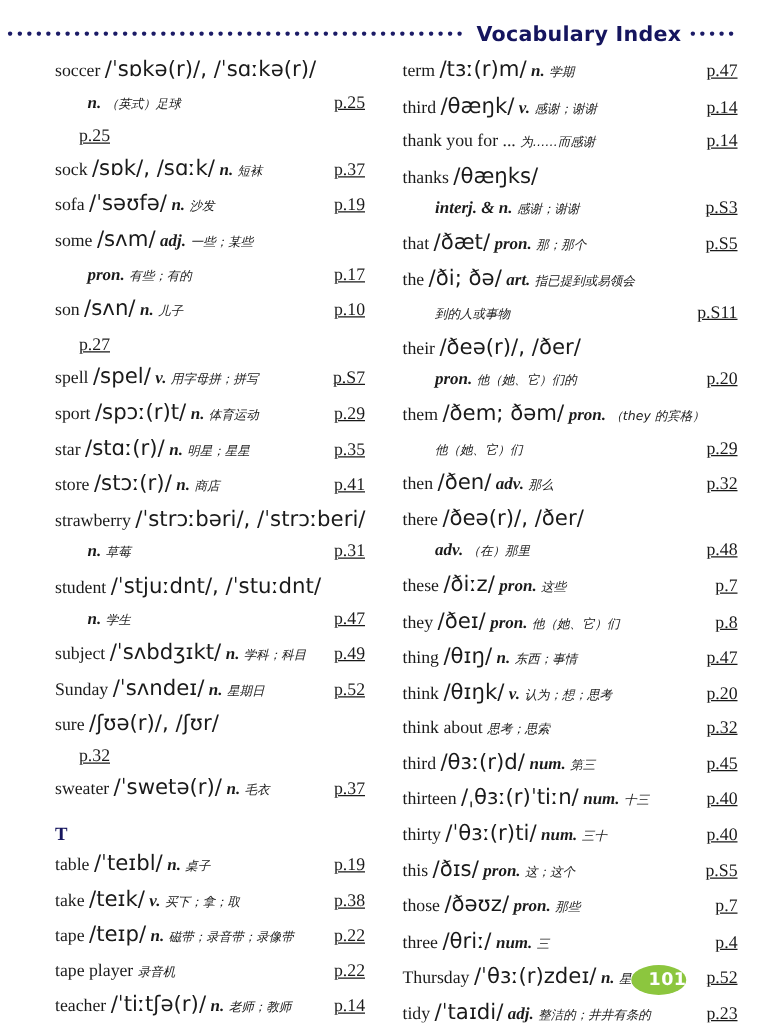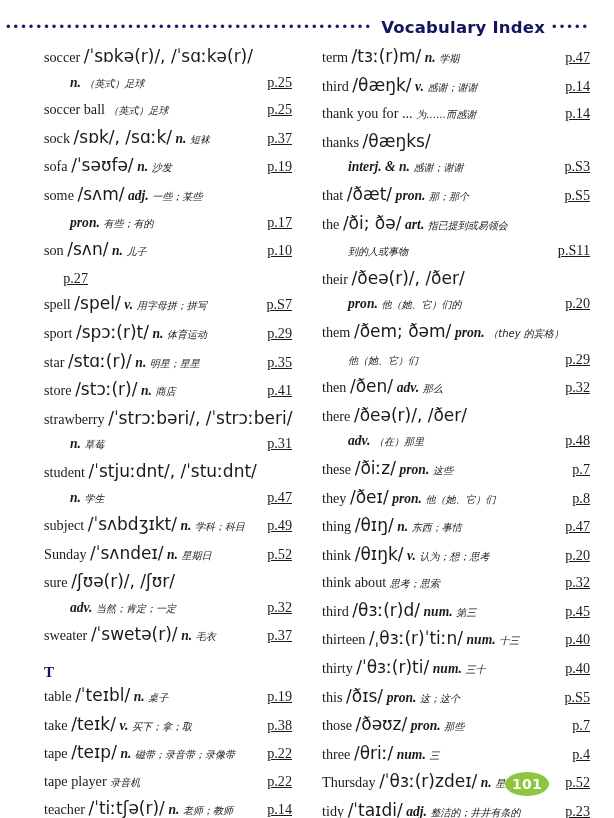--- a/index.html
+++ b/index.html
@@ -141,21 +141,21 @@
   .page-badge {
     position: absolute;
     left: 505px;
     top: 772px;
     width: 44px;
     height: 24px;
     border-radius: 50%;
     background: #8cc63e;
     display: flex;
     align-items: center;
-    justify-content: center;
+    justify-content: flex-end;
   }
   .page-badge span {
     font-family: "DejaVu Sans", sans-serif;
     font-weight: bold;
     font-size: 14px;
     color: #ffffff;
     letter-spacing: 0.3px;
   }
 </style>
 </head>
@@ -174,21 +174,20 @@
           <div class="txt"><span class="hw">soccer</span> <span class="ph">/ˈsɒkə(r)/, /ˈsɑːkə(r)/</span> </div>
           <div class="pg"></div>
         </div>
         <div class="eline cont">
           <div class="txt"><span class="pos">n.</span> <span class="cn">（英式）足球</span></div>
           <div class="pg">p.25</div>
         </div>
       </div>
       <div class="entry">
         <div class="eline">
-          <div class="txt"><span class="hw plain">soccer ball</span> <span class="cn">（英式）足球</span></div>
           <div class="pg">p.25</div>
         </div>
       </div>
       <div class="entry">
         <div class="eline">
           <div class="txt"><span class="hw">sock</span> <span class="ph">/sɒk/, /sɑːk/</span> <span class="pos">n.</span> <span class="cn">短袜</span></div>
           <div class="pg">p.37</div>
         </div>
       </div>
       <div class="entry">
@@ -273,21 +272,20 @@
           <div class="txt"><span class="hw">Sunday</span> <span class="ph">/ˈsʌndeɪ/</span> <span class="pos">n.</span> <span class="cn">星期日</span></div>
           <div class="pg">p.52</div>
         </div>
       </div>
       <div class="entry">
         <div class="eline">
           <div class="txt"><span class="hw">sure</span> <span class="ph">/ʃʊə(r)/, /ʃʊr/</span> </div>
           <div class="pg"></div>
         </div>
         <div class="eline cont">
-          <div class="txt"><span class="pos">adv.</span> <span class="cn">当然；肯定；一定</span></div>
           <div class="pg">p.32</div>
         </div>
       </div>
       <div class="entry">
         <div class="eline">
           <div class="txt"><span class="hw">sweater</span> <span class="ph">/ˈswetə(r)/</span> <span class="pos">n.</span> <span class="cn">毛衣</span></div>
           <div class="pg">p.37</div>
         </div>
       </div>
       <div class="section-letter">T</div>

